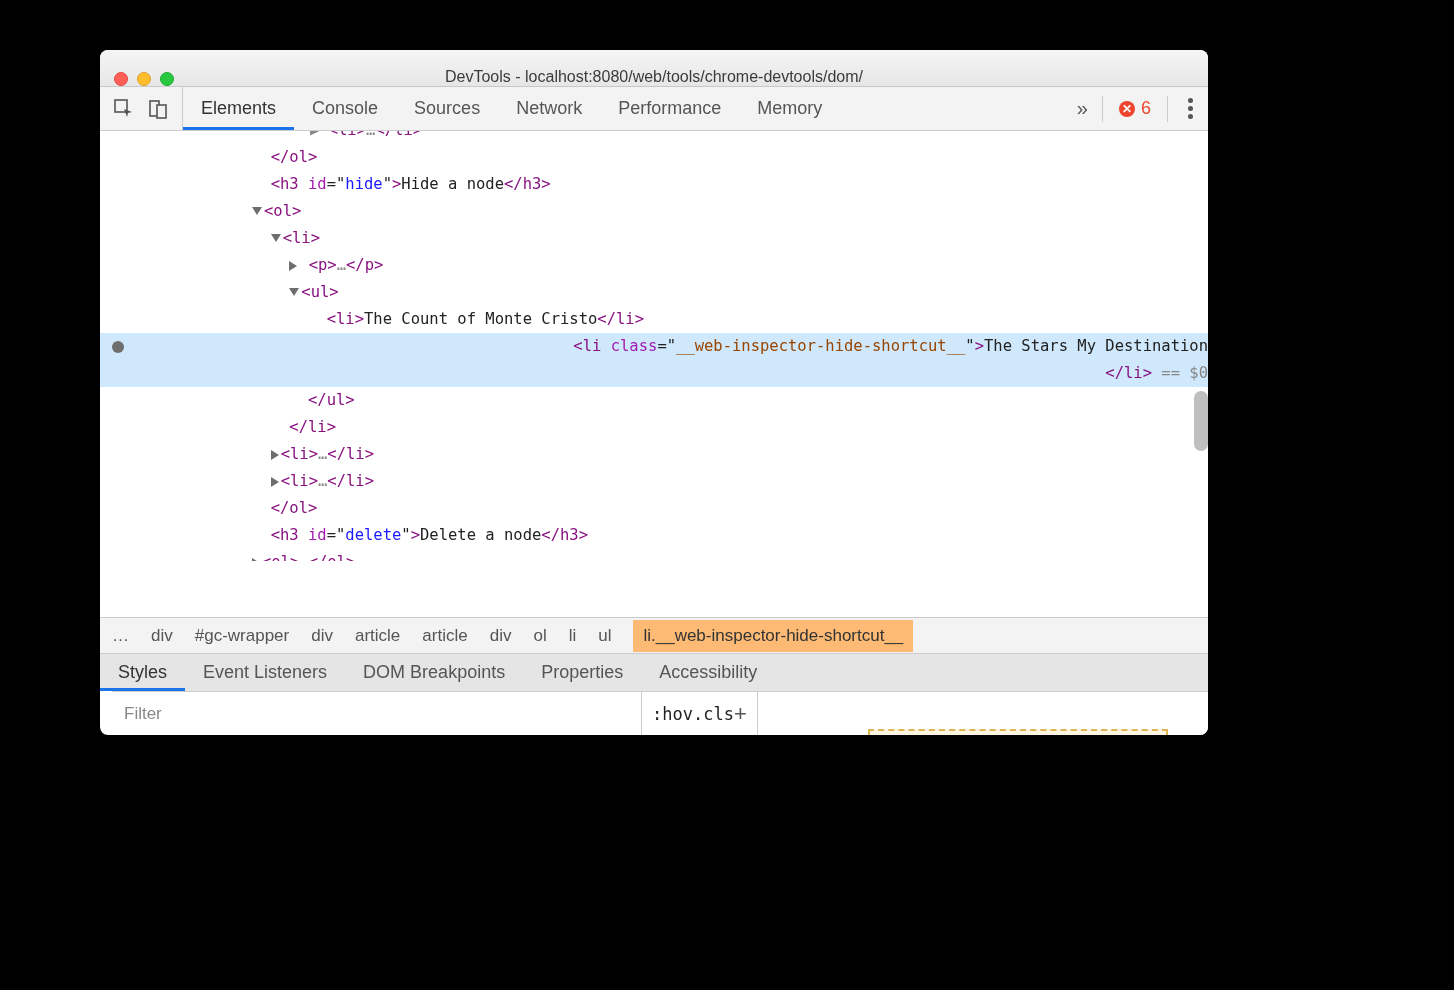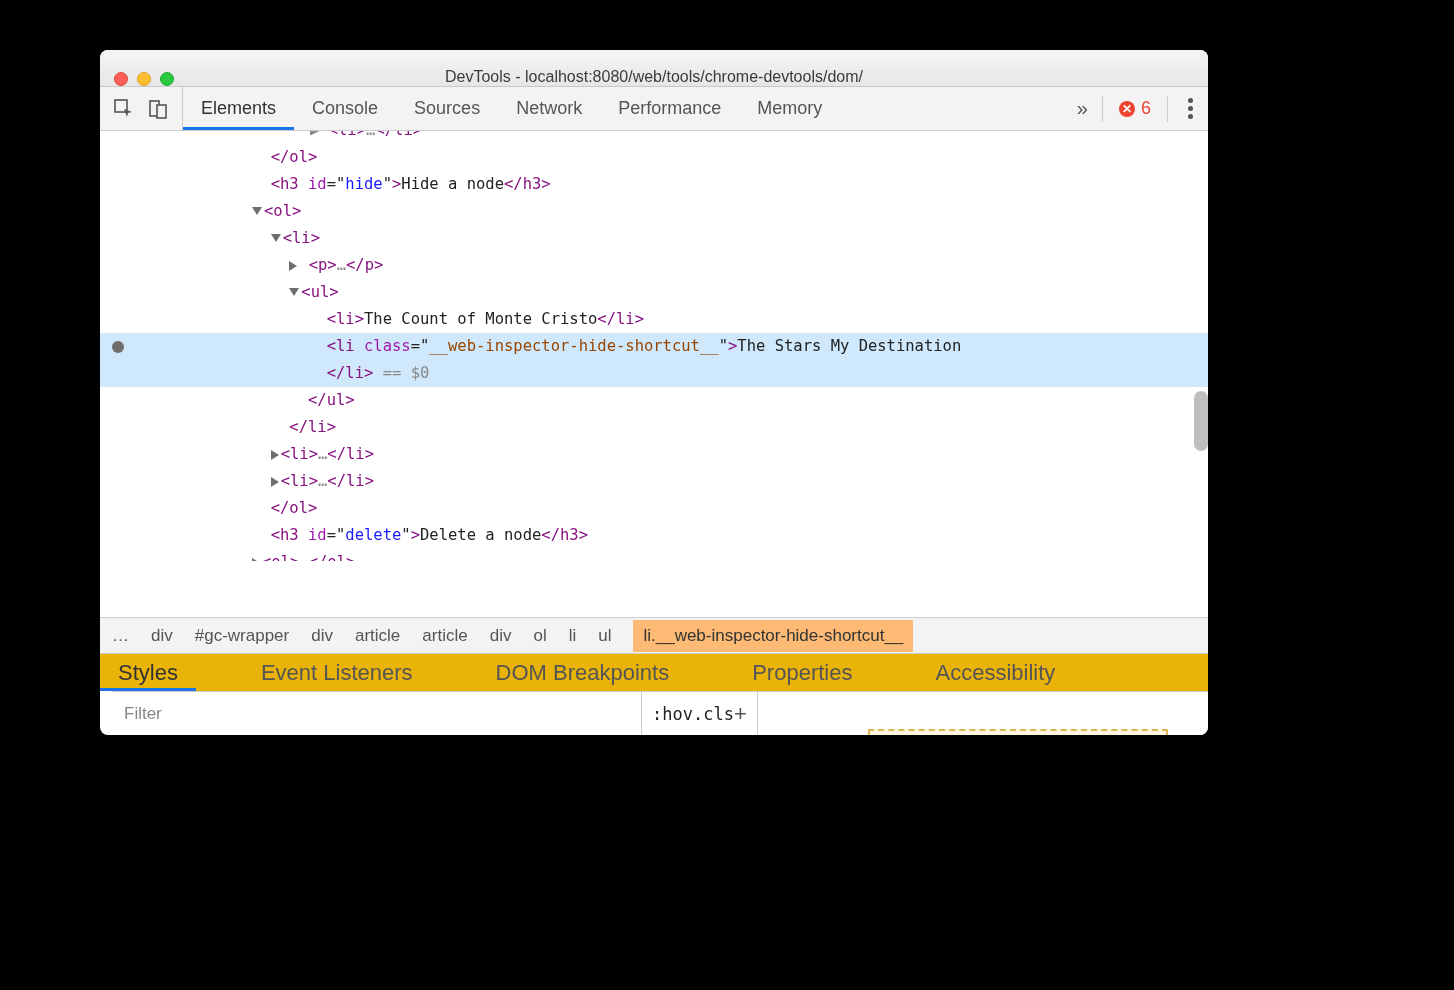--- a/index.html
+++ b/index.html
@@ -157,21 +157,21 @@
   .tg { color: #881280; }
   .an { color: #a21caf; }
   .av { color: #1a1aff; }
   .av2 { color: #994500; }
   .tx { color: #222; }
   .brk { color: #881280; }
   .ell { color: #888; }
   .tri { display:inline-block; width: 0; height:0; vertical-align: middle; margin-right:2px;}
   .tri.down { border-left:5px solid transparent; border-right:5px solid transparent; border-top:8px solid #6e6e6e; margin-bottom:2px;}
   .tri.right { border-top:5px solid transparent; border-bottom:5px solid transparent; border-left:8px solid #6e6e6e; }
-  .sel { background: #cfe8fc; }
+  .sel { background: #cfe8fc; text-align: right; }
   .dot-gutter {
     position: absolute;
     left: 12px;
     width: 12px; height: 12px;
     border-radius: 50%;
     background: #6e6e6e;
   }
   .dollar { color: #888; }
   .scrollbar {
     position: absolute;
@@ -192,26 +192,25 @@
     padding-left: 12px;
     gap: 22px;
     overflow:hidden;
   }
   .crumb { cursor: pointer; white-space: nowrap; }
   .crumb.sel2 { background: #fdba74; color:#333; padding: 6px 10px; }
   
   .subtabs {
     height: 38px;
     border-top: 1px solid #ccc;
-    background: #eab308;
+    background: #e5e5e5;
     display: flex;
     align-items: stretch;
-    font-size: 22px;
-    color: #555;
-    gap: 47px;
+    font-size: 18px;
+    color: #555;
   }
   .subtab {
     padding: 0 18px;
     display: flex; align-items: center;
     cursor: pointer;
   }
   .subtab.active { color: #333; border-bottom: 3px solid #1a73e8; padding-top:3px;}
   
   .filter-row {
     height: 44px;

